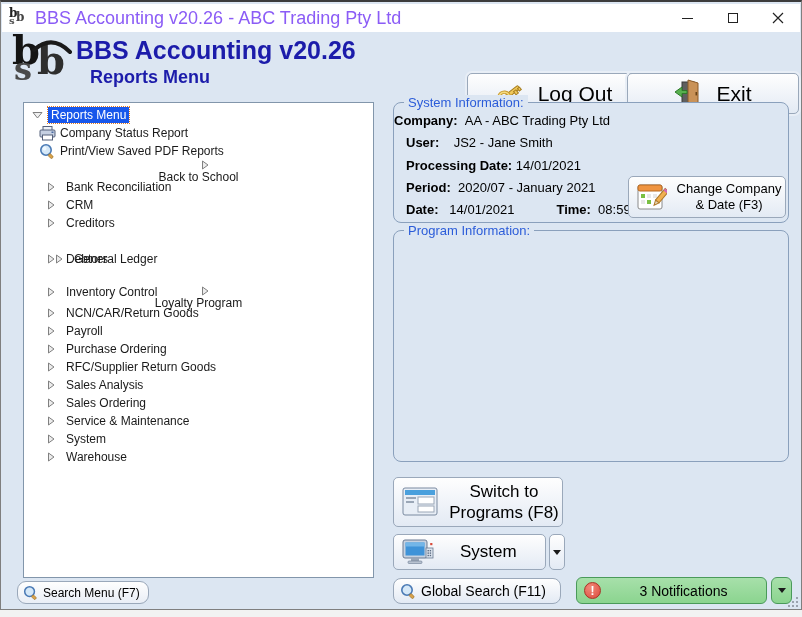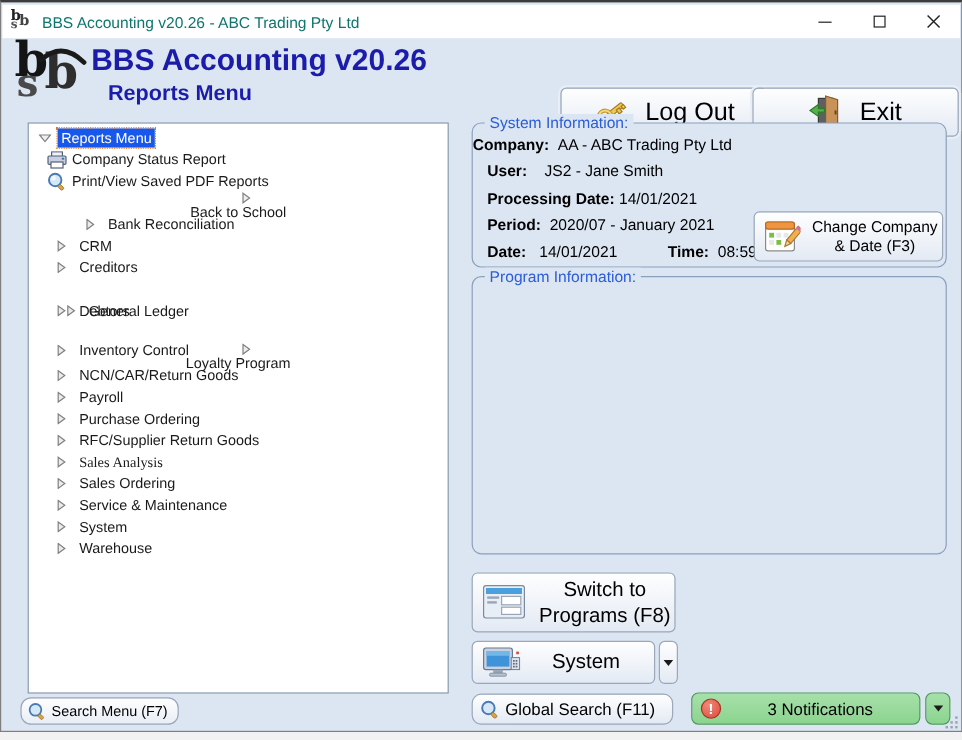--- a/index.html
+++ b/index.html
@@ -11,21 +11,21 @@
     background:#dce6f2; border:1px solid #7f7f7f; border-top:2px solid #3c3c3c; }
 
   
   .titlebar { position:absolute; left:1px; top:2px; width:798px; height:28px; background:#ffffff;
     display:flex; align-items:center; }
   .titlebar-icon { width:18px; height:18px; margin-left:7px; position:relative; flex:0 0 auto; }
   .titlebar-icon span { position:absolute; font-family:"DejaVu Serif", serif; font-weight:bold; color:#222; }
   .tb-b1 { left:0; top:-3px; font-size:12px; }
   .tb-b2 { left:7px; top:1px; font-size:12px; color:#444 !important; }
   .tb-s  { left:0; top:6px; font-size:10px; color:#555 !important; }
-  .titlebar-text { margin-left:8px; font-size:13px; color:#0f766e; }
+  .titlebar-text { margin-left:8px; font-size:18px; color:#8b5cf6; }
   .win-controls { position:absolute; right:0; top:0; height:28px; display:flex; }
   .win-btn { width:45px; height:28px; display:flex; align-items:center; justify-content:center; }
   .glyph-min { width:11px; height:1px; background:#222; }
   .glyph-max { width:10px; height:10px; border:1px solid #222; }
 
   
   .header { position:absolute; left:1px; top:30px; width:798px; height:62px; background:#dce6f2; }
   .logo { position:absolute; left:8px; top:2px; width:64px; height:58px; }
   .logo span { position:absolute; font-family:"DejaVu Serif", serif; font-weight:bold; }
   .lg-b1 { left:2px; top:-8px; font-size:40px; color:#141414; }
@@ -184,21 +184,21 @@
       </div>
 
       <div class="tree-row" style="top:57px;flex-direction:column;">
         <span class="tree-ico2">
             <svg width="8" height="10">
               <polygon points="1.5,1 7,5 1.5,9" fill="#ececec" stroke="#808080"></polygon>
             </svg>
           </span>
         <span>Back to School</span>
       </div>
-      <div class="tree-row" style="top:75px;padding-left:24px;">
+      <div class="tree-row" style="top:75px;">
         <span class="tree-ico2">
             <svg width="8" height="10">
               <polygon points="1.5,1 7,5 1.5,9" fill="#ececec" stroke="#808080"></polygon>
             </svg>
           </span>
         <span>Bank Reconciliation</span>
       </div>
       <div class="tree-row" style="top:93px;">
         <span class="tree-ico2">
             <svg width="8" height="10">
@@ -272,21 +272,21 @@
         <span>Purchase Ordering</span>
       </div>
       <div class="tree-row" style="top:255px;">
         <span class="tree-ico2">
             <svg width="8" height="10">
               <polygon points="1.5,1 7,5 1.5,9" fill="#ececec" stroke="#808080"></polygon>
             </svg>
           </span>
         <span>RFC/Supplier Return Goods</span>
       </div>
-      <div class="tree-row" style="top:273px;font-family:Liberation Serif, serif;">
+      <div class="tree-row" style="top:273px;">
         <span class="tree-ico2">
             <svg width="8" height="10">
               <polygon points="1.5,1 7,5 1.5,9" fill="#ececec" stroke="#808080"></polygon>
             </svg>
           </span>
         <span>Sales Analysis</span>
       </div>
       <div class="tree-row" style="top:291px;">
         <span class="tree-ico2">
             <svg width="8" height="10">

